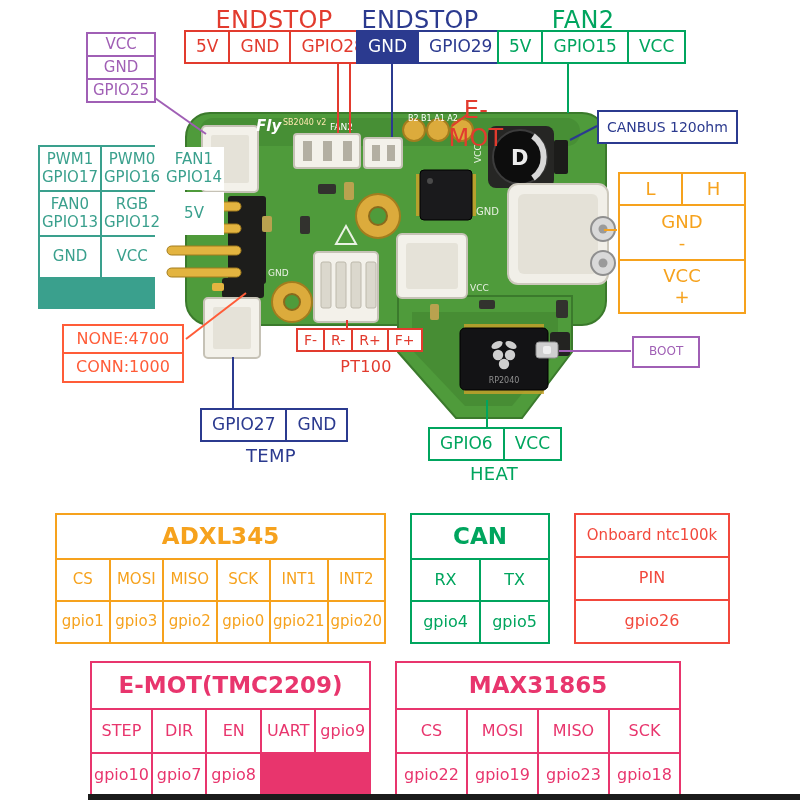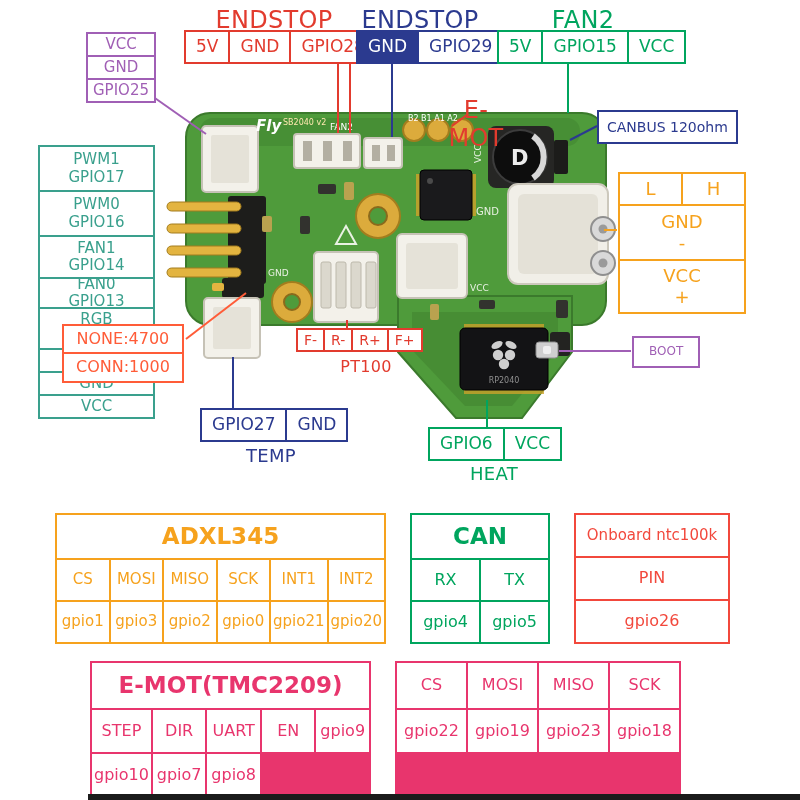--- a/index.html
+++ b/index.html
@@ -22,21 +22,21 @@
   .ln-purple{stroke:var(--c-purple)} .ln-orange{stroke:var(--c-orange)} .ln-coral{stroke:var(--c-coral)}
   
   #co-endstop1-title{left:184px;top:6px;width:180px}
   #co-endstop1{left:184px;top:30px;height:34px}
   #co-endstop2-title{left:356px;top:6px;width:128px}
   #co-endstop2{left:356px;top:30px;height:34px}
   #co-fan2-title{left:497px;top:6px;width:172px}
   #co-fan2{left:497px;top:30px;height:34px}
   #co-pwmhdr{left:86px;top:32px;width:70px}
   #co-pwmhdr>div{font-size:15px;padding:1px 4px;height:21px}
-  #co-leftio{left:38px;top:145px;width:117px;grid-template-columns:1fr;grid-template-rows:43px 43px 40px 28px}
+  #co-leftio{left:38px;top:145px;width:117px;grid-template-columns:1fr 1fr 1fr;grid-template-rows:43px 43px 40px 28px}
   #co-leftio>div{font-size:15px}
   #co-jumper{left:62px;top:324px}
   #co-jumper>div{font-size:16px;padding:4px 12px}
   #co-emot-label{left:438px;top:96px;width:76px}
   #co-canbus{left:597px;top:110px;height:34px}
   #co-canbus>div{font-size:14px;padding:12px 8px}
   #co-power{left:618px;top:172px;width:128px;grid-template-columns:1fr 1fr;grid-template-rows:30px 53px 51px}
   #co-power>div{font-size:18px}
   #co-boot{left:632px;top:336px;height:32px}
   #co-boot>div{font-size:12px;padding:3px 15px}
@@ -317,29 +317,30 @@
   <div class="tbl v c-ntc" id="t-ntc">
     <div>Onboard ntc100k</div>
     <div>PIN</div>
     <div>gpio26</div>
   </div>
 
   <div class="gridtbl c-pink" id="t-emot">
     <div class="hd">E-MOT(TMC2209)</div>
     <div>STEP</div>
     <div>DIR</div>
+    <div>EN</div>
     <div>UART</div>
-    <div>EN</div>
     <div>gpio9</div>
     <div>gpio10</div>
     <div>gpio7</div>
     <div>gpio8</div>
   </div>
 
   <div class="gridtbl c-pink" id="t-max">
+    <div class="hd">MAX31865</div>
     <div>CS</div>
     <div>MOSI</div>
     <div>MISO</div>
     <div>SCK</div>
     <div>gpio22</div>
     <div>gpio19</div>
     <div>gpio23</div>
     <div>gpio18</div>
   </div>
 

